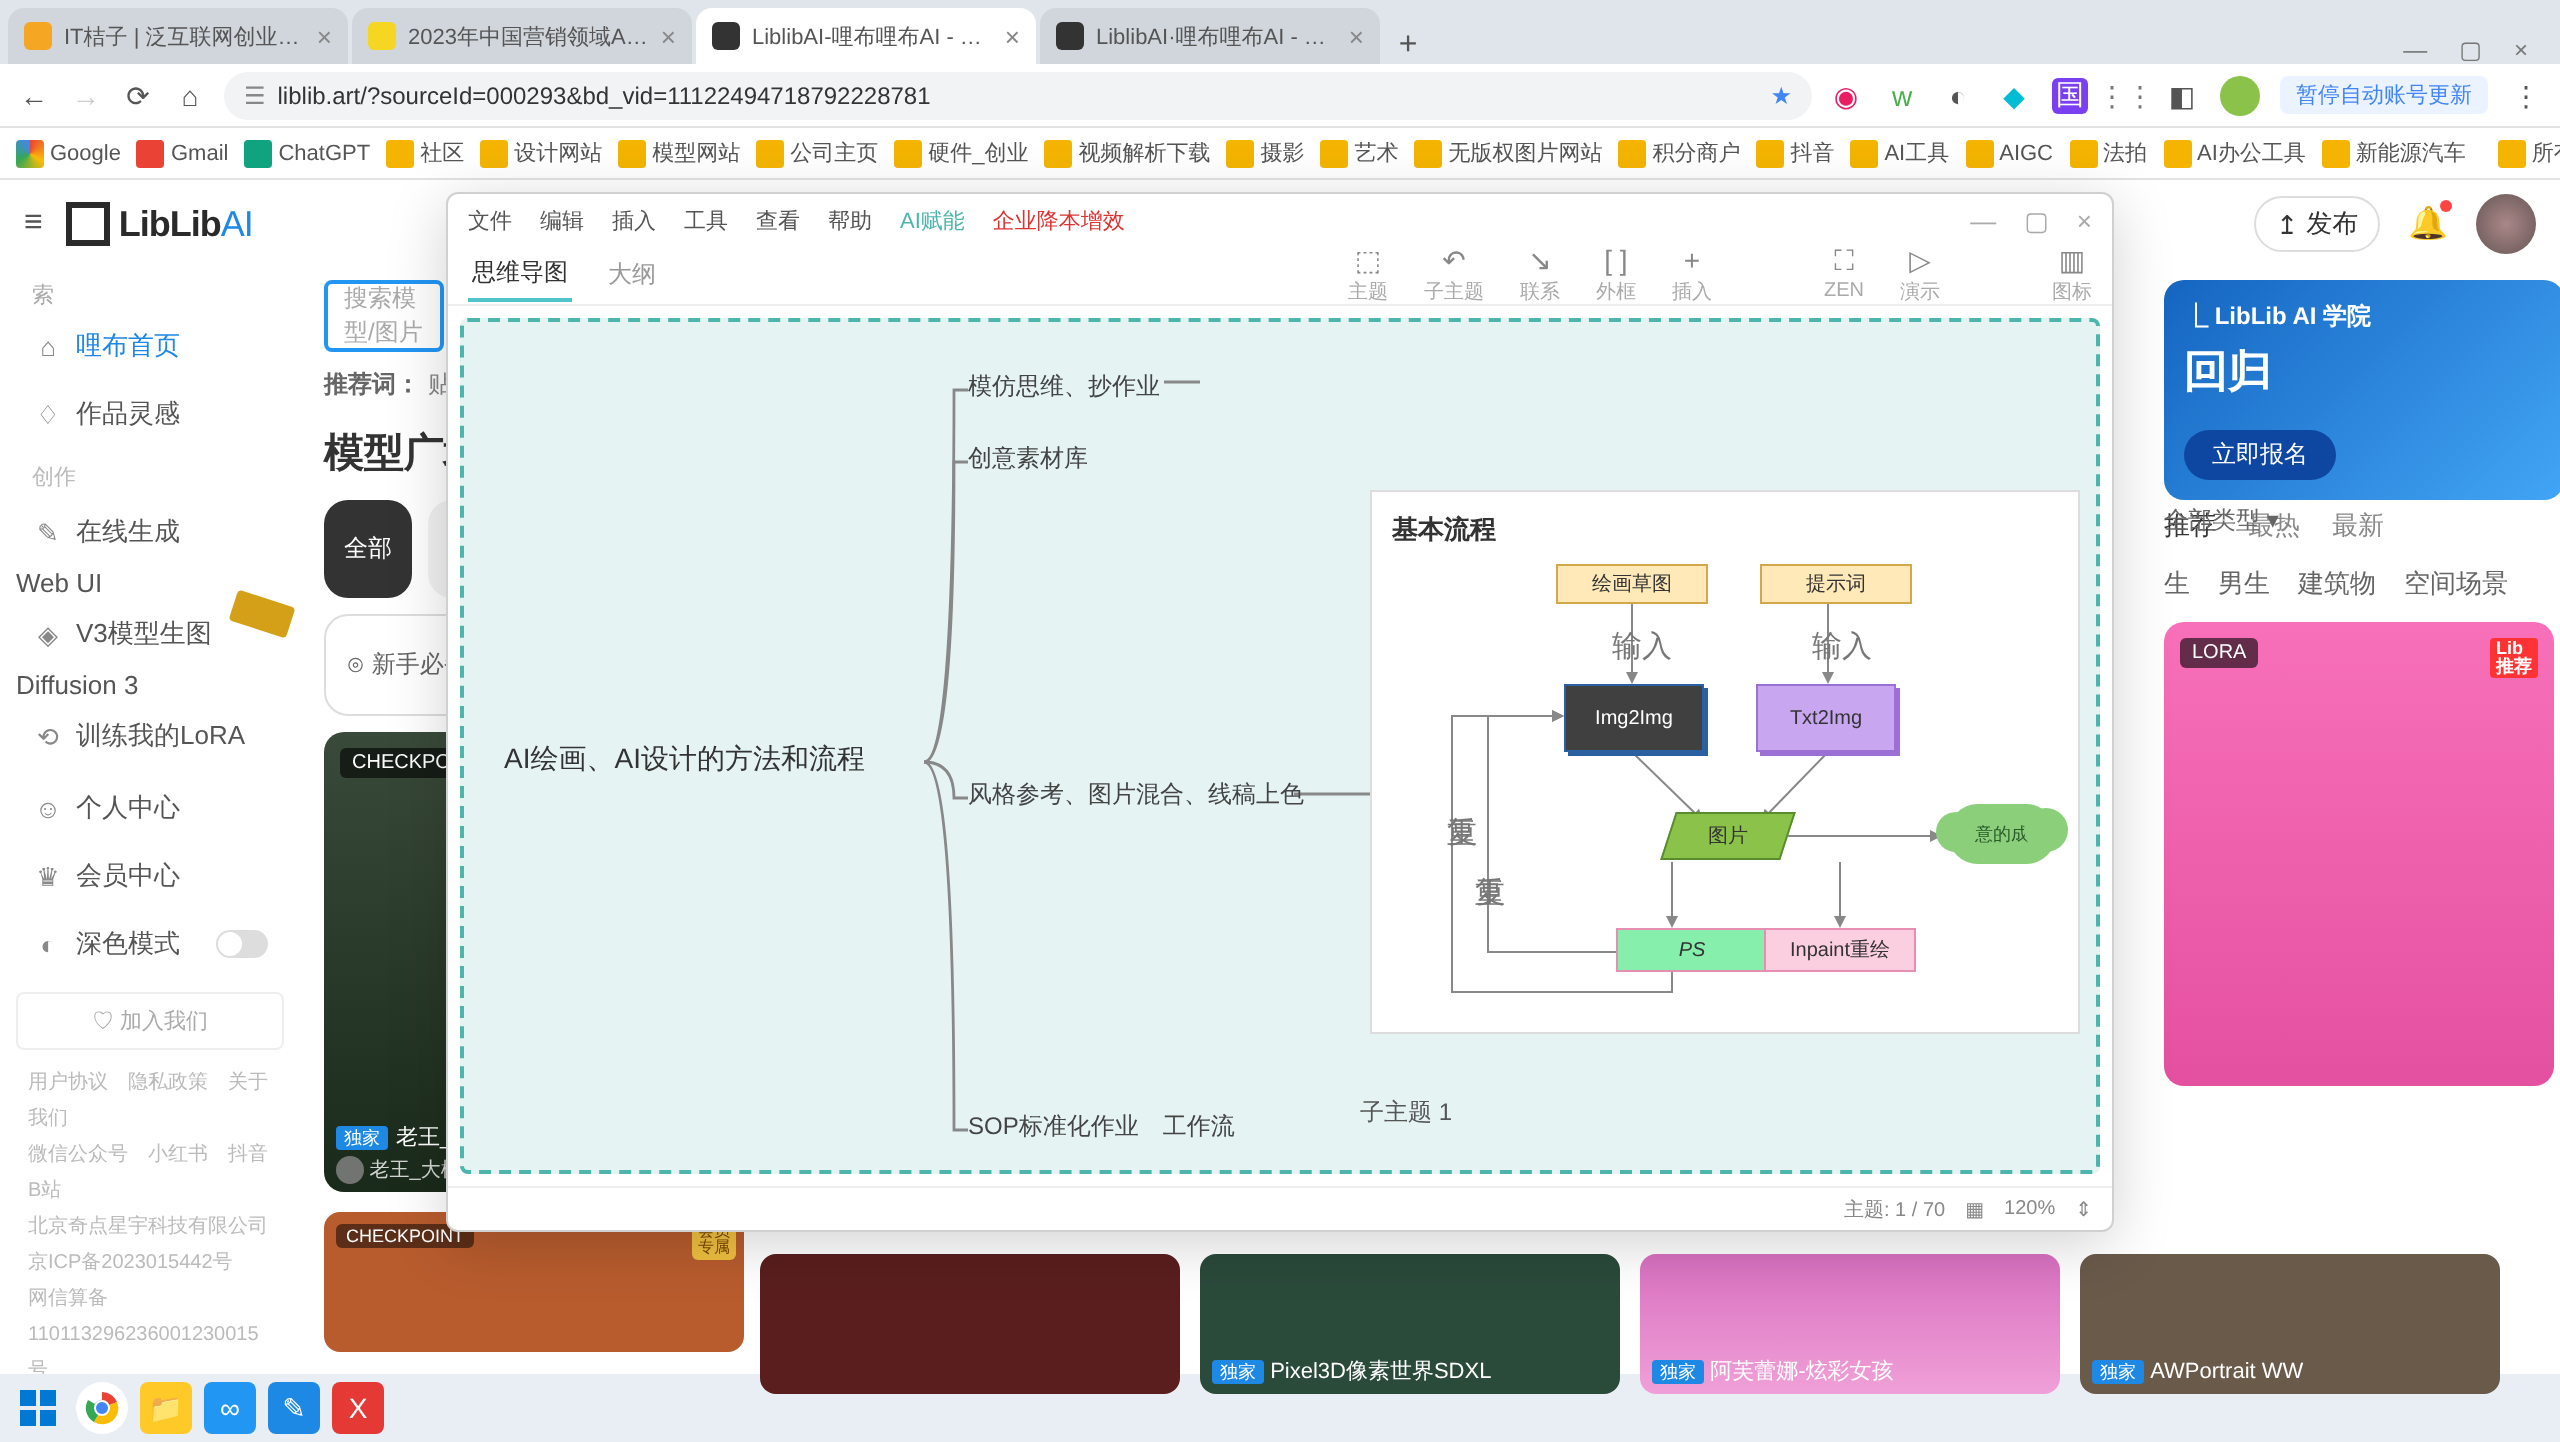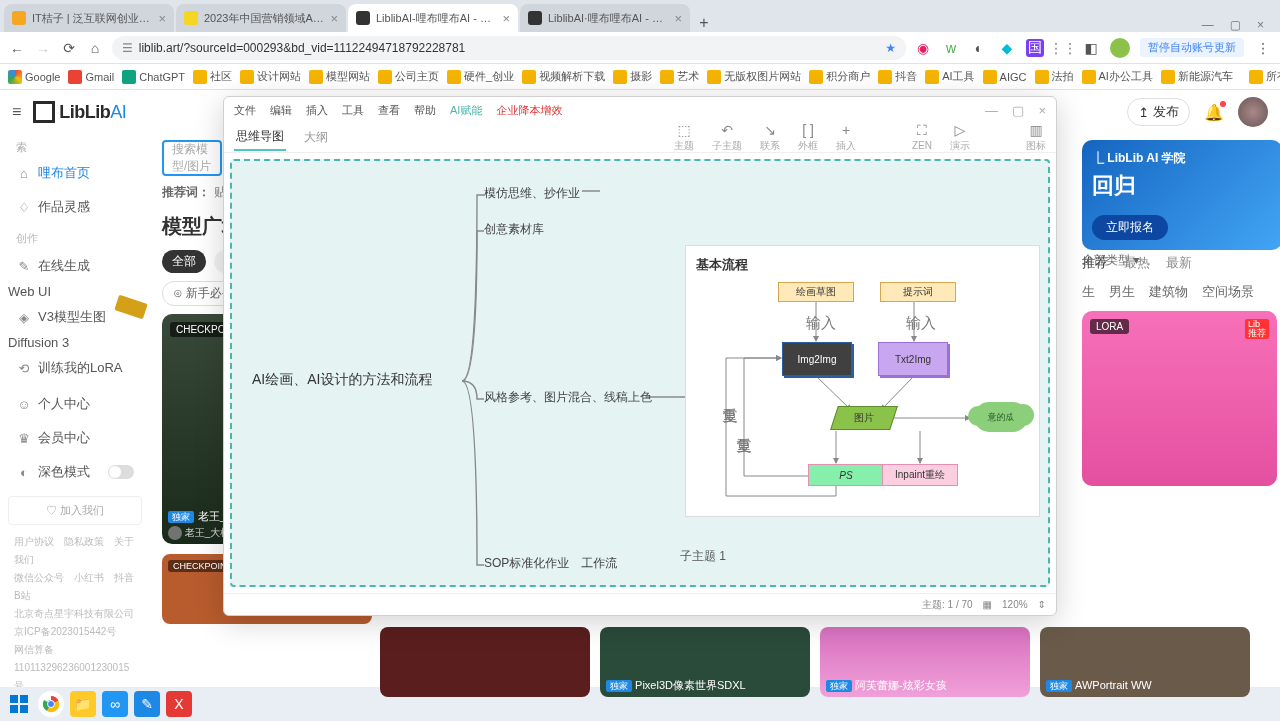--- a/index.html
+++ b/index.html
@@ -49,29 +49,29 @@
 .join { text-align:center; padding:6px; border:1px solid #eee; border-radius:4px; color:#aaa; font-size:11px; margin-top:6px; }
 .foot-links { font-size:10px; color:#bbb; line-height:18px; padding:6px; }
 
 .main { flex:1; padding:50px 12px 0; overflow:hidden; }
 .search-wrap { display:flex; gap:6px; margin-bottom:8px; }
 .search { flex:0 0 60px; height:30px; border:2px solid #2196f3; border-radius:4px; padding:16px 8px; font-size:12px; color:#aaa; display:flex; align-items:center; }
 .suggest { font-size:12px; color:#888; }
 .suggest b { color:#666; margin-right:4px; }
 .h2 { font-size:20px; font-weight:600; margin:12px 0 10px; }
 .chips { display:flex; gap:8px; flex-wrap:wrap; font-size:12px; margin-bottom:8px; }
-.chip { padding:3px 10px; background:#f2f2f2; border-radius:12px; color:#666; }
+.chip { padding:16px 10px; background:#f2f2f2; border-radius:12px; color:#666; }
 .chip.dark { background:#333; color:#fff; }
 .chip.out { background:transparent; border:1px solid #ddd; }
 .sort-row { display:flex; gap:16px; font-size:13px; color:#888; align-items:center; padding:4px 0 10px; }
 .sort-row .on { color:#333; font-weight:500; }
 .cards { display:flex; gap:10px; }
 .card { width:210px; height:230px; border-radius:10px; position:relative; overflow:hidden; background:#333; }
 .card .tag { position:absolute; top:8px; left:8px; background:rgba(0,0,0,0.6); color:#fff; font-size:10px; padding:2px 6px; border-radius:3px; }
-.card .lib-tag { position:absolute; top:8px; right:8px; background:#f33; color:#fff; font-size:9px; padding:1px 3px; border-radius:2px; }
+.card .lib-tag { position:absolute; top:8px; right:8px; background:#f33; color:#fff; font-size:9px; padding:1px 3px; border-radius:2px;font-weight:bold; }
 .card .ctr-title { position:absolute; left:0; right:0; top:40%; text-align:center; color:#fff; font-size:28px; font-weight:bold; text-shadow:0 0 8px rgba(0,0,0,0.6); }
 .card .btm { position:absolute; bottom:4px; left:6px; right:6px; color:#fff; font-size:11px; }
 .card .btm .exc { background:#1e88e5; padding:1px 4px; border-radius:2px; font-size:9px; margin-right:4px; }
 .c1 { background:linear-gradient(#3a4a3a,#1a2a1a); }
 .c2 { width:210px; background:linear-gradient(180deg,#f870b9,#e450a0); }
 .banner { width:200px; height:110px; border-radius:10px; background:linear-gradient(135deg,#1565c0,#42a5f5); color:#fff; padding:10px; position:relative; }
 .banner .blogo { font-size:12px; font-weight:bold; }
 .banner .btxt { font-size:22px; font-weight:bold; margin-top:4px; }
 .banner .bbtn { position:absolute; bottom:10px; left:10px; background:#0d47a1; padding:4px 14px; border-radius:14px; font-size:12px; }
 .tags2 { display:flex; gap:14px; font-size:13px; color:#666; margin:14px 0 10px; }
@@ -367,21 +367,21 @@
       <span>最热</span>
       <span>最新</span>
     </div>
     <div style="font-size:12px;color:#666;text-align:left;margin-top:-30px"><span>全部类型</span> <span>▾</span></div>
     <div class="tags2">
       <span>生</span>
       <span>男生</span>
       <span>建筑物</span>
       <span>空间场景</span>
     </div>
-    <div class="card c2" style="height:175px;width:195px">
+    <div class="card c2" style="height:232px;width:195px">
       <span class="tag">LORA</span>
       <span class="lib-tag" style="white-space:pre;line-height:1">Lib
 推荐</span>
     </div>
   </div>
 </div>
 
 <div style="position:absolute;left:380px;top:627px;display:flex;gap:10px;z-index:1">
   <div class="scard" style="background:#5a1e1e"></div>
   <div class="scard" style="background:#2a4a3a;position:relative">

